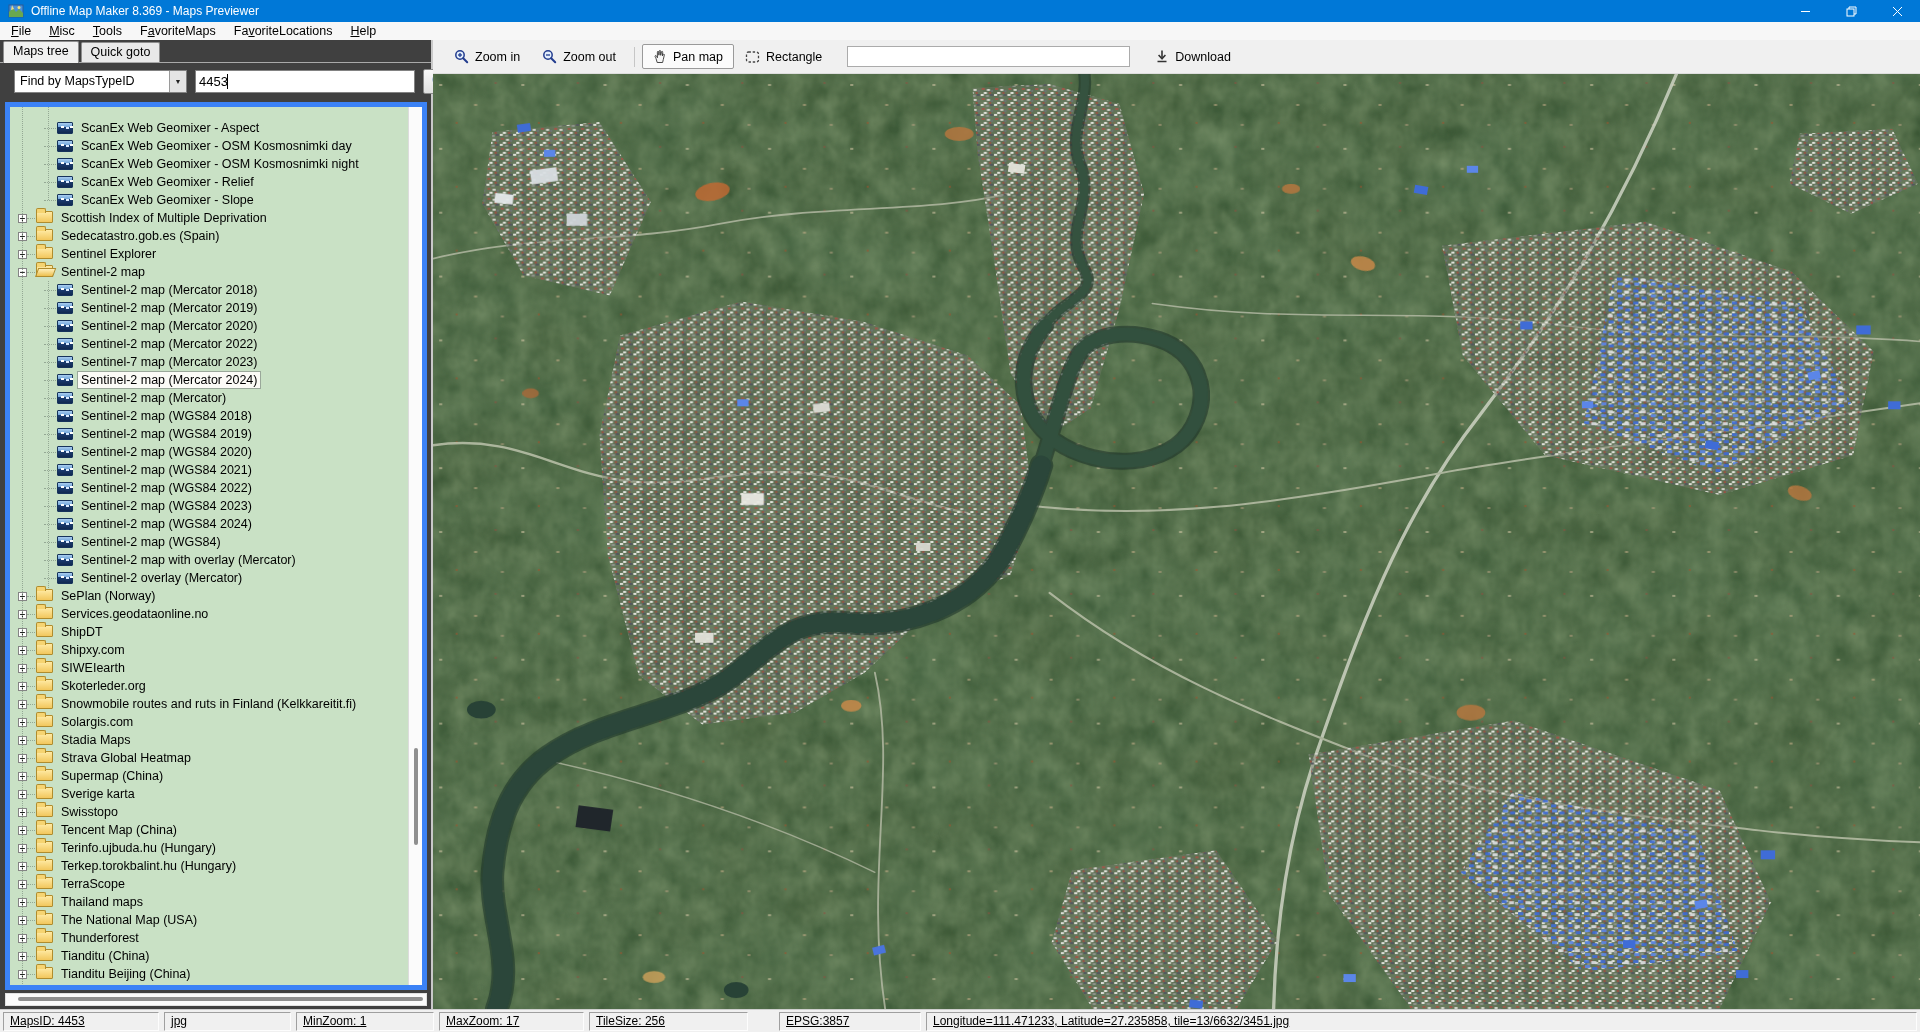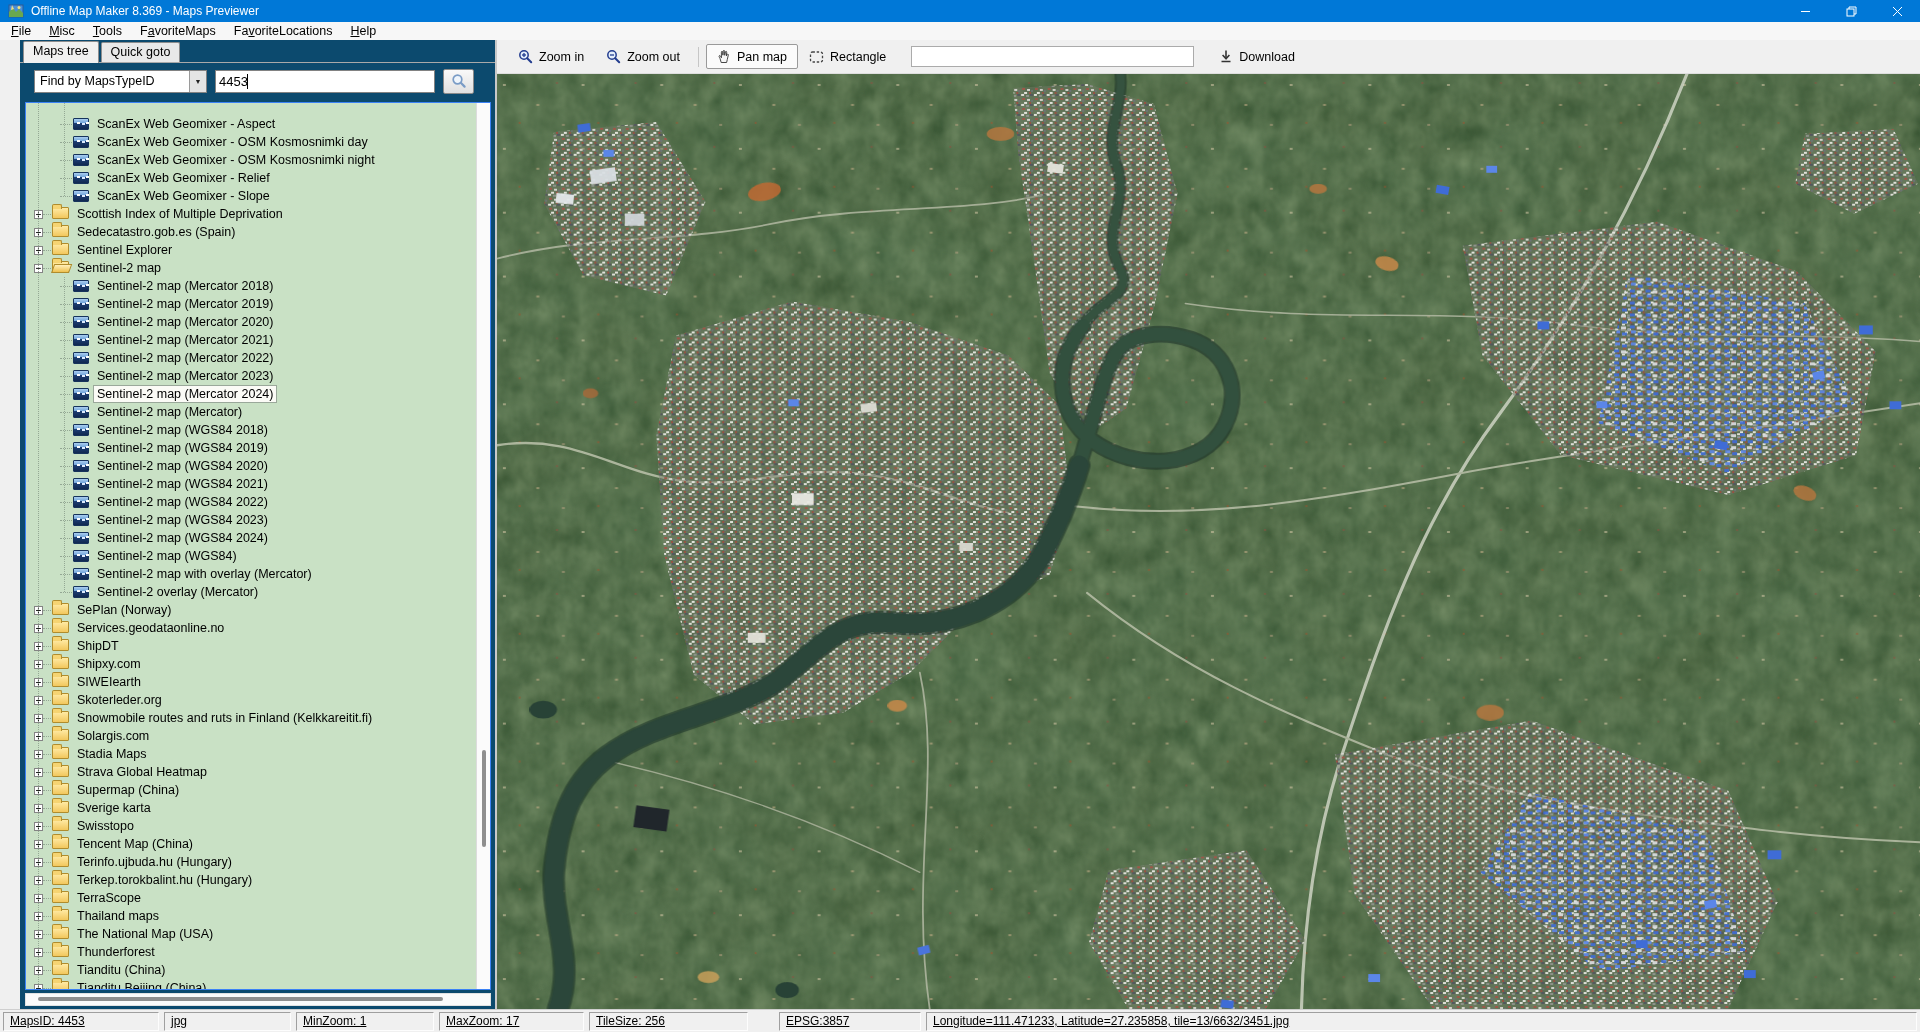--- a/index.html
+++ b/index.html
@@ -15,34 +15,34 @@
   .wbtn { width:46px; height:100%; display:flex; align-items:center; justify-content:center; }
 
   
   .menubar { height:18px; background:#f7f7f7; display:flex; align-items:center; padding-left:2px; flex:none; }
   .mitem { padding:1px 9px; }
   .mitem u { text-decoration:underline; }
 
   .content { flex:1; display:flex; min-height:0; }
 
   
-  .leftpanel { width:477px; flex:none; background:#0c4a6e; border-right:2px solid #c9c9c9; display:flex; flex-direction:column;margin-left:20px; }
+  .leftpanel { width:433px; flex:none; background:#404040; border-right:2px solid #c9c9c9; display:flex; flex-direction:column; }
   .tabstrip { height:23px; flex:none; display:flex; align-items:flex-end; padding-left:3px; border-bottom:1px solid #a9a9a9; }
   .tab { border:1px solid #8e8e8e; border-bottom:none; padding:2px 9px 3px; background:#e9e9e9; border-radius:2px 2px 0 0; margin-right:2px; }
   .tab.active { background:#f1f1f0; padding-bottom:5px; margin-bottom:-1px; }
   .searchrow { height:36px; flex:none; display:flex; align-items:center; padding:4px 8px 4px 14px; }
   .combo { width:173px; height:23px; background:#fff; border:1px solid #828282; display:flex; align-items:center; padding-left:5px; flex:none;text-align:right; }
   .combo-arrow { margin-left:auto; width:17px; height:100%; background:#e4e4e4; border-left:1px solid #9a9a9a; display:flex; align-items:center; justify-content:center; font-size:7px; color:#222; }
   .sinputwrap { position:relative; margin-left:8px; }
   .sinput { width:220px; height:23px; border:1px solid #828282; background:#fff; font:13px "Liberation Sans",sans-serif; padding:0 3px; }
   .caret { position:absolute; left:32px; top:4px; width:1px; height:15px; background:#000; }
   .sbtn { width:31px; height:25px; margin-left:8px; border:1px solid #8a8a8a; background:linear-gradient(#f9f9f9,#e0e0e0); border-radius:2px; display:flex; align-items:center; justify-content:center; flex:none; }
 
   
-  .treewrap { flex:1; margin:3px 4px 0 5px; border:1px solid #3b82f6; background:#c9e1c5; display:flex; overflow:hidden; position:relative; }
+  .treewrap { flex:1; margin:3px 4px 0 5px; border:5px solid #3b82f6; background:#c9e1c5; display:flex; overflow:hidden; position:relative; }
   .tree { flex:1; position:relative; padding-top:12px; overflow:hidden; }
   .guide { position:absolute; width:0; border-left:1px dotted #94a894; }
   .trow { height:18px; display:flex; align-items:center; white-space:nowrap; }
   .lvl1 { padding-left:8px; }
   .lvl2 { padding-left:34px; }
   .expbox { width:9px; height:9px; flex:none; border:1px solid #848484; background:#fff; font:bold 9px/7px "DejaVu Sans Mono",monospace; text-align:center; color:#222; }
   .stub { width:8px; flex:none; border-top:1px dotted #94a894; height:0; }
   .lvl2 .stub { width:12px; }
   .ticon { flex:none; margin:0 5px 0 1px; position:relative; }
   .icon-folder { width:17px; height:12px; margin-top:-2px; background:linear-gradient(#ffeaa4,#f2c75d); border:1px solid #b08c2d; border-radius:1px; }
@@ -210,31 +210,26 @@
               <span class="lbl">Sentinel-2 map (Mercator 2019)</span>
             </div>
             <div class="trow lvl2">
               <span class="stub"></span>
               <span class="ticon icon-map"></span>
               <span class="lbl">Sentinel-2 map (Mercator 2020)</span>
             </div>
             <div class="trow lvl2">
               <span class="stub"></span>
               <span class="ticon icon-map"></span>
-              <span class="lbl">Sentinel-2 map (Mercator 2021)</span>
-            </div>
-            <div class="trow lvl2">
-              <span class="stub"></span>
-              <span class="ticon icon-map"></span>
               <span class="lbl">Sentinel-2 map (Mercator 2022)</span>
             </div>
             <div class="trow lvl2">
               <span class="stub"></span>
               <span class="ticon icon-map"></span>
-              <span class="lbl">Sentinel-2 map (Mercator 2023)</span>
+              <span class="lbl">Sentinel-7 map (Mercator 2023)</span>
             </div>
             <div class="trow lvl2 sel">
               <span class="stub"></span>
               <span class="ticon icon-map"></span>
               <span class="lbl">Sentinel-2 map (Mercator 2024)</span>
             </div>
             <div class="trow lvl2">
               <span class="stub"></span>
               <span class="ticon icon-map"></span>
               <span class="lbl">Sentinel-2 map (Mercator)</span>

